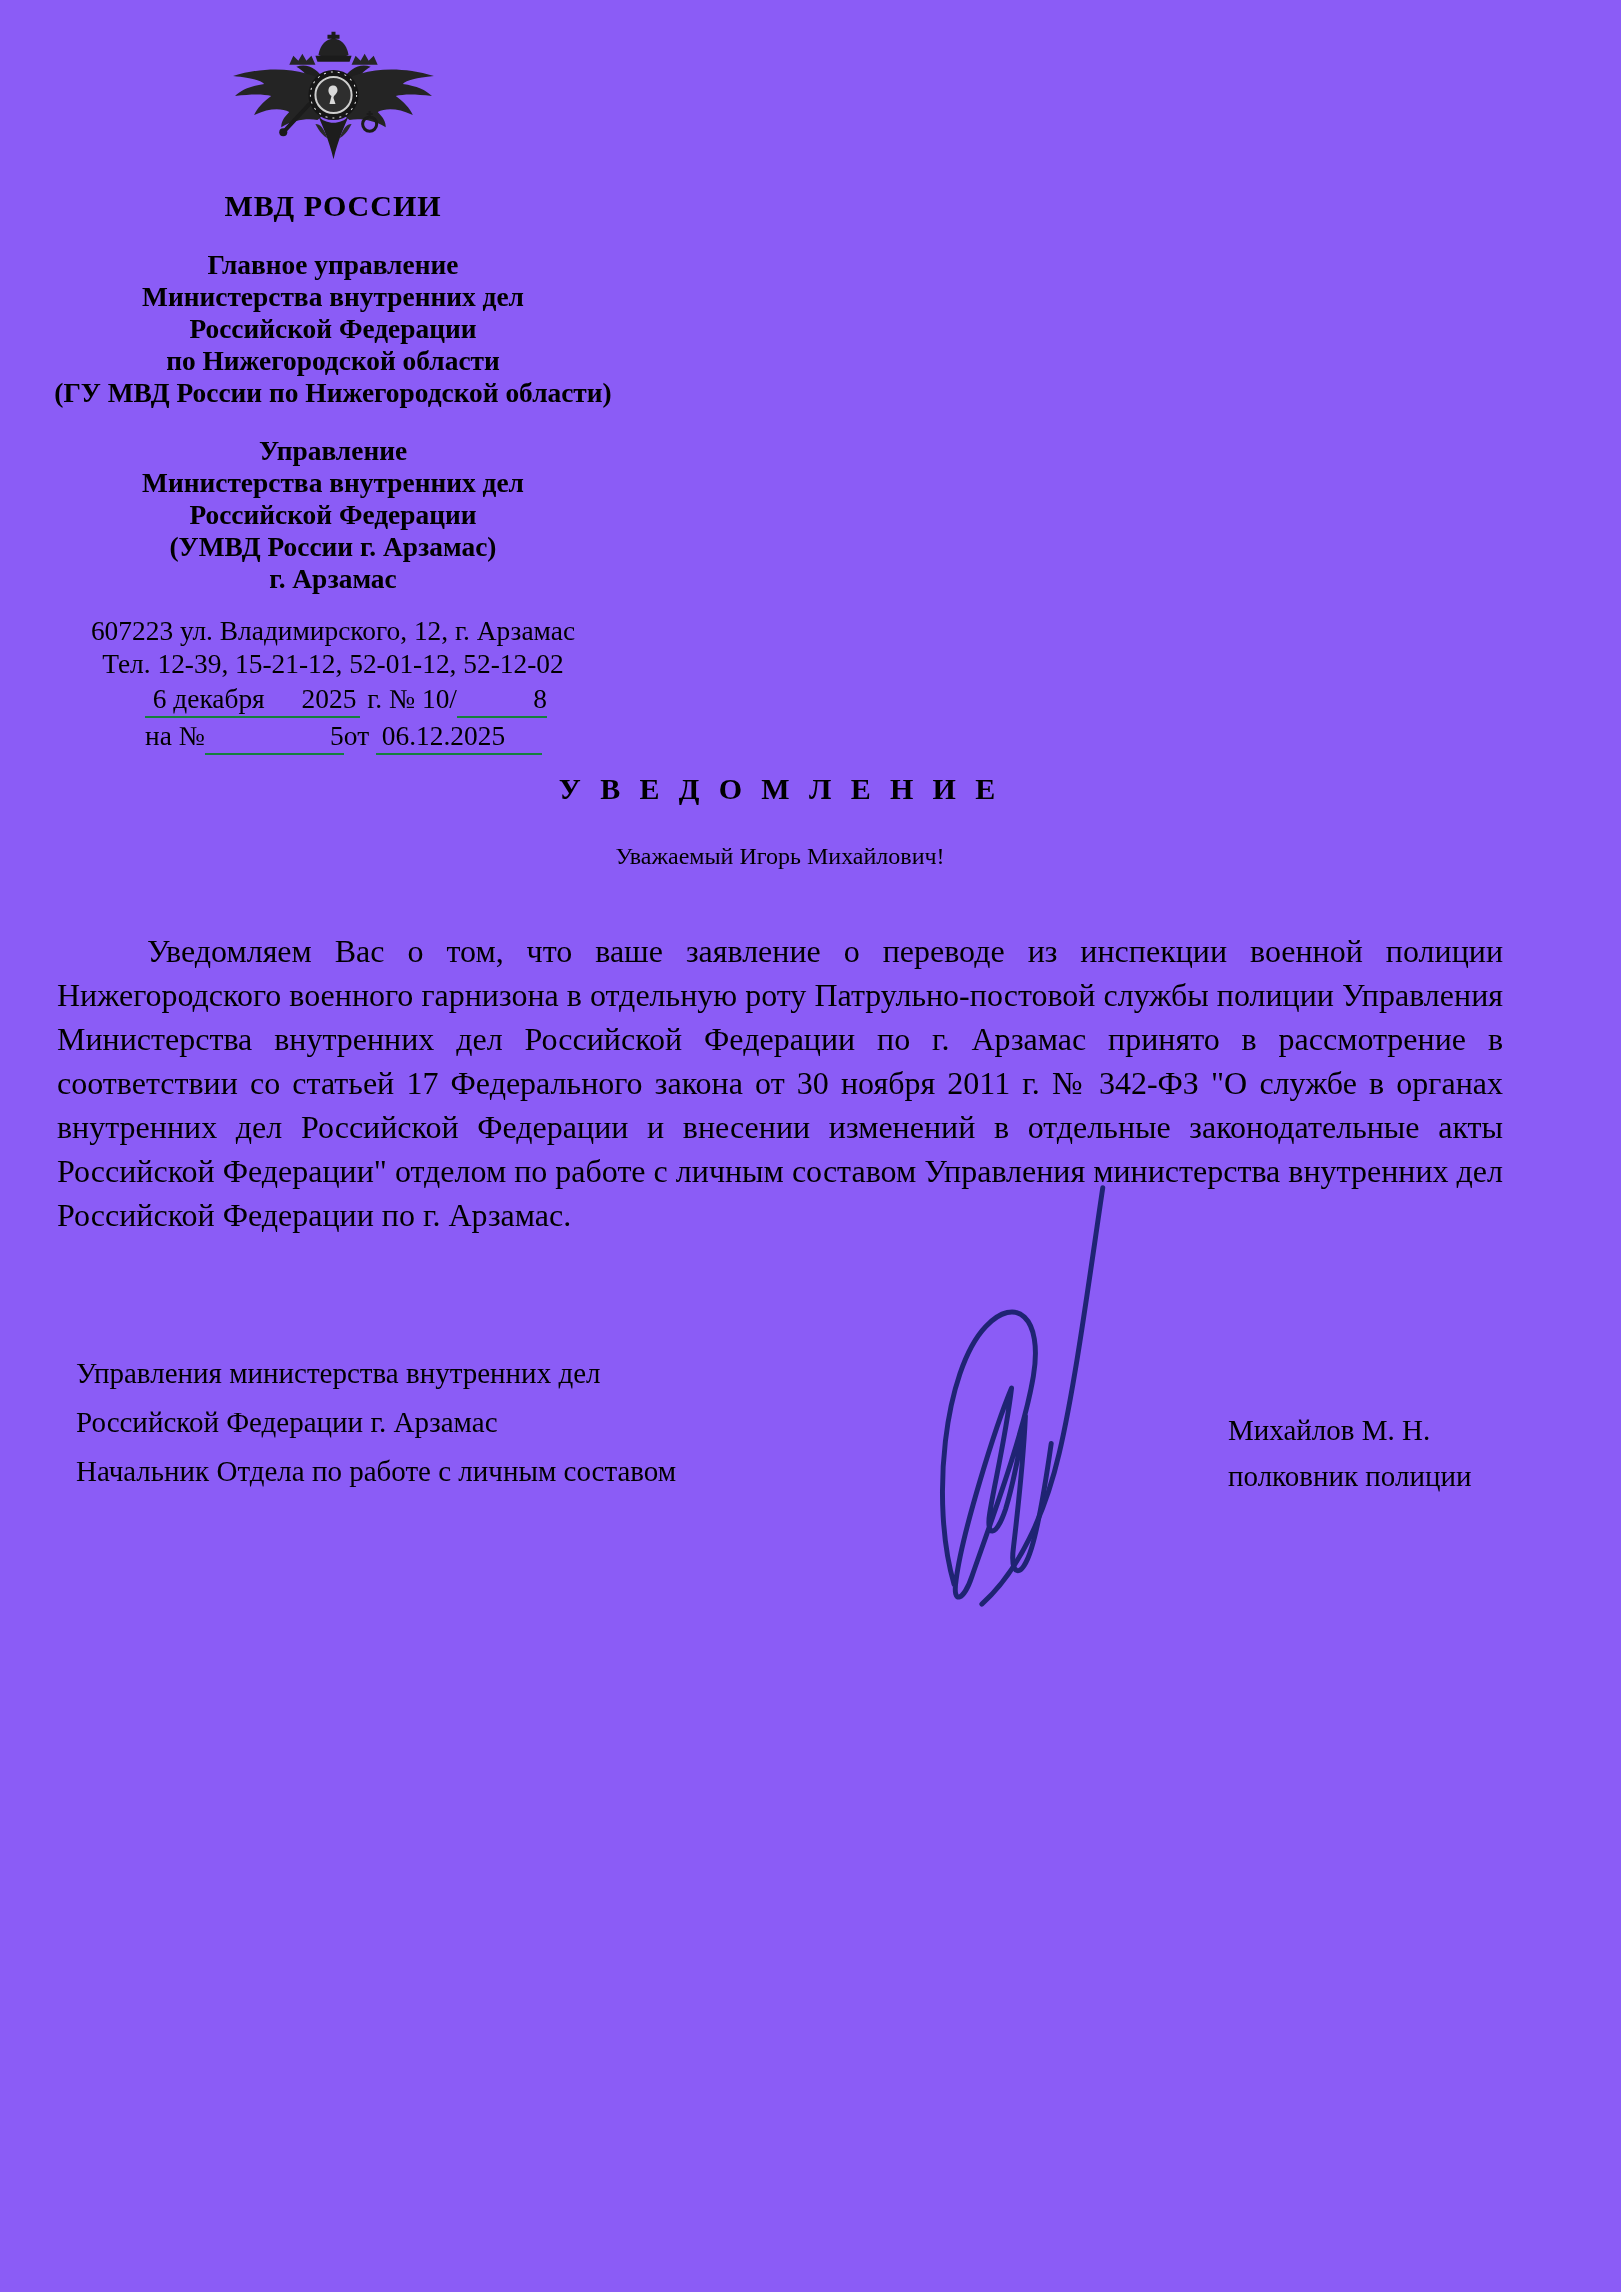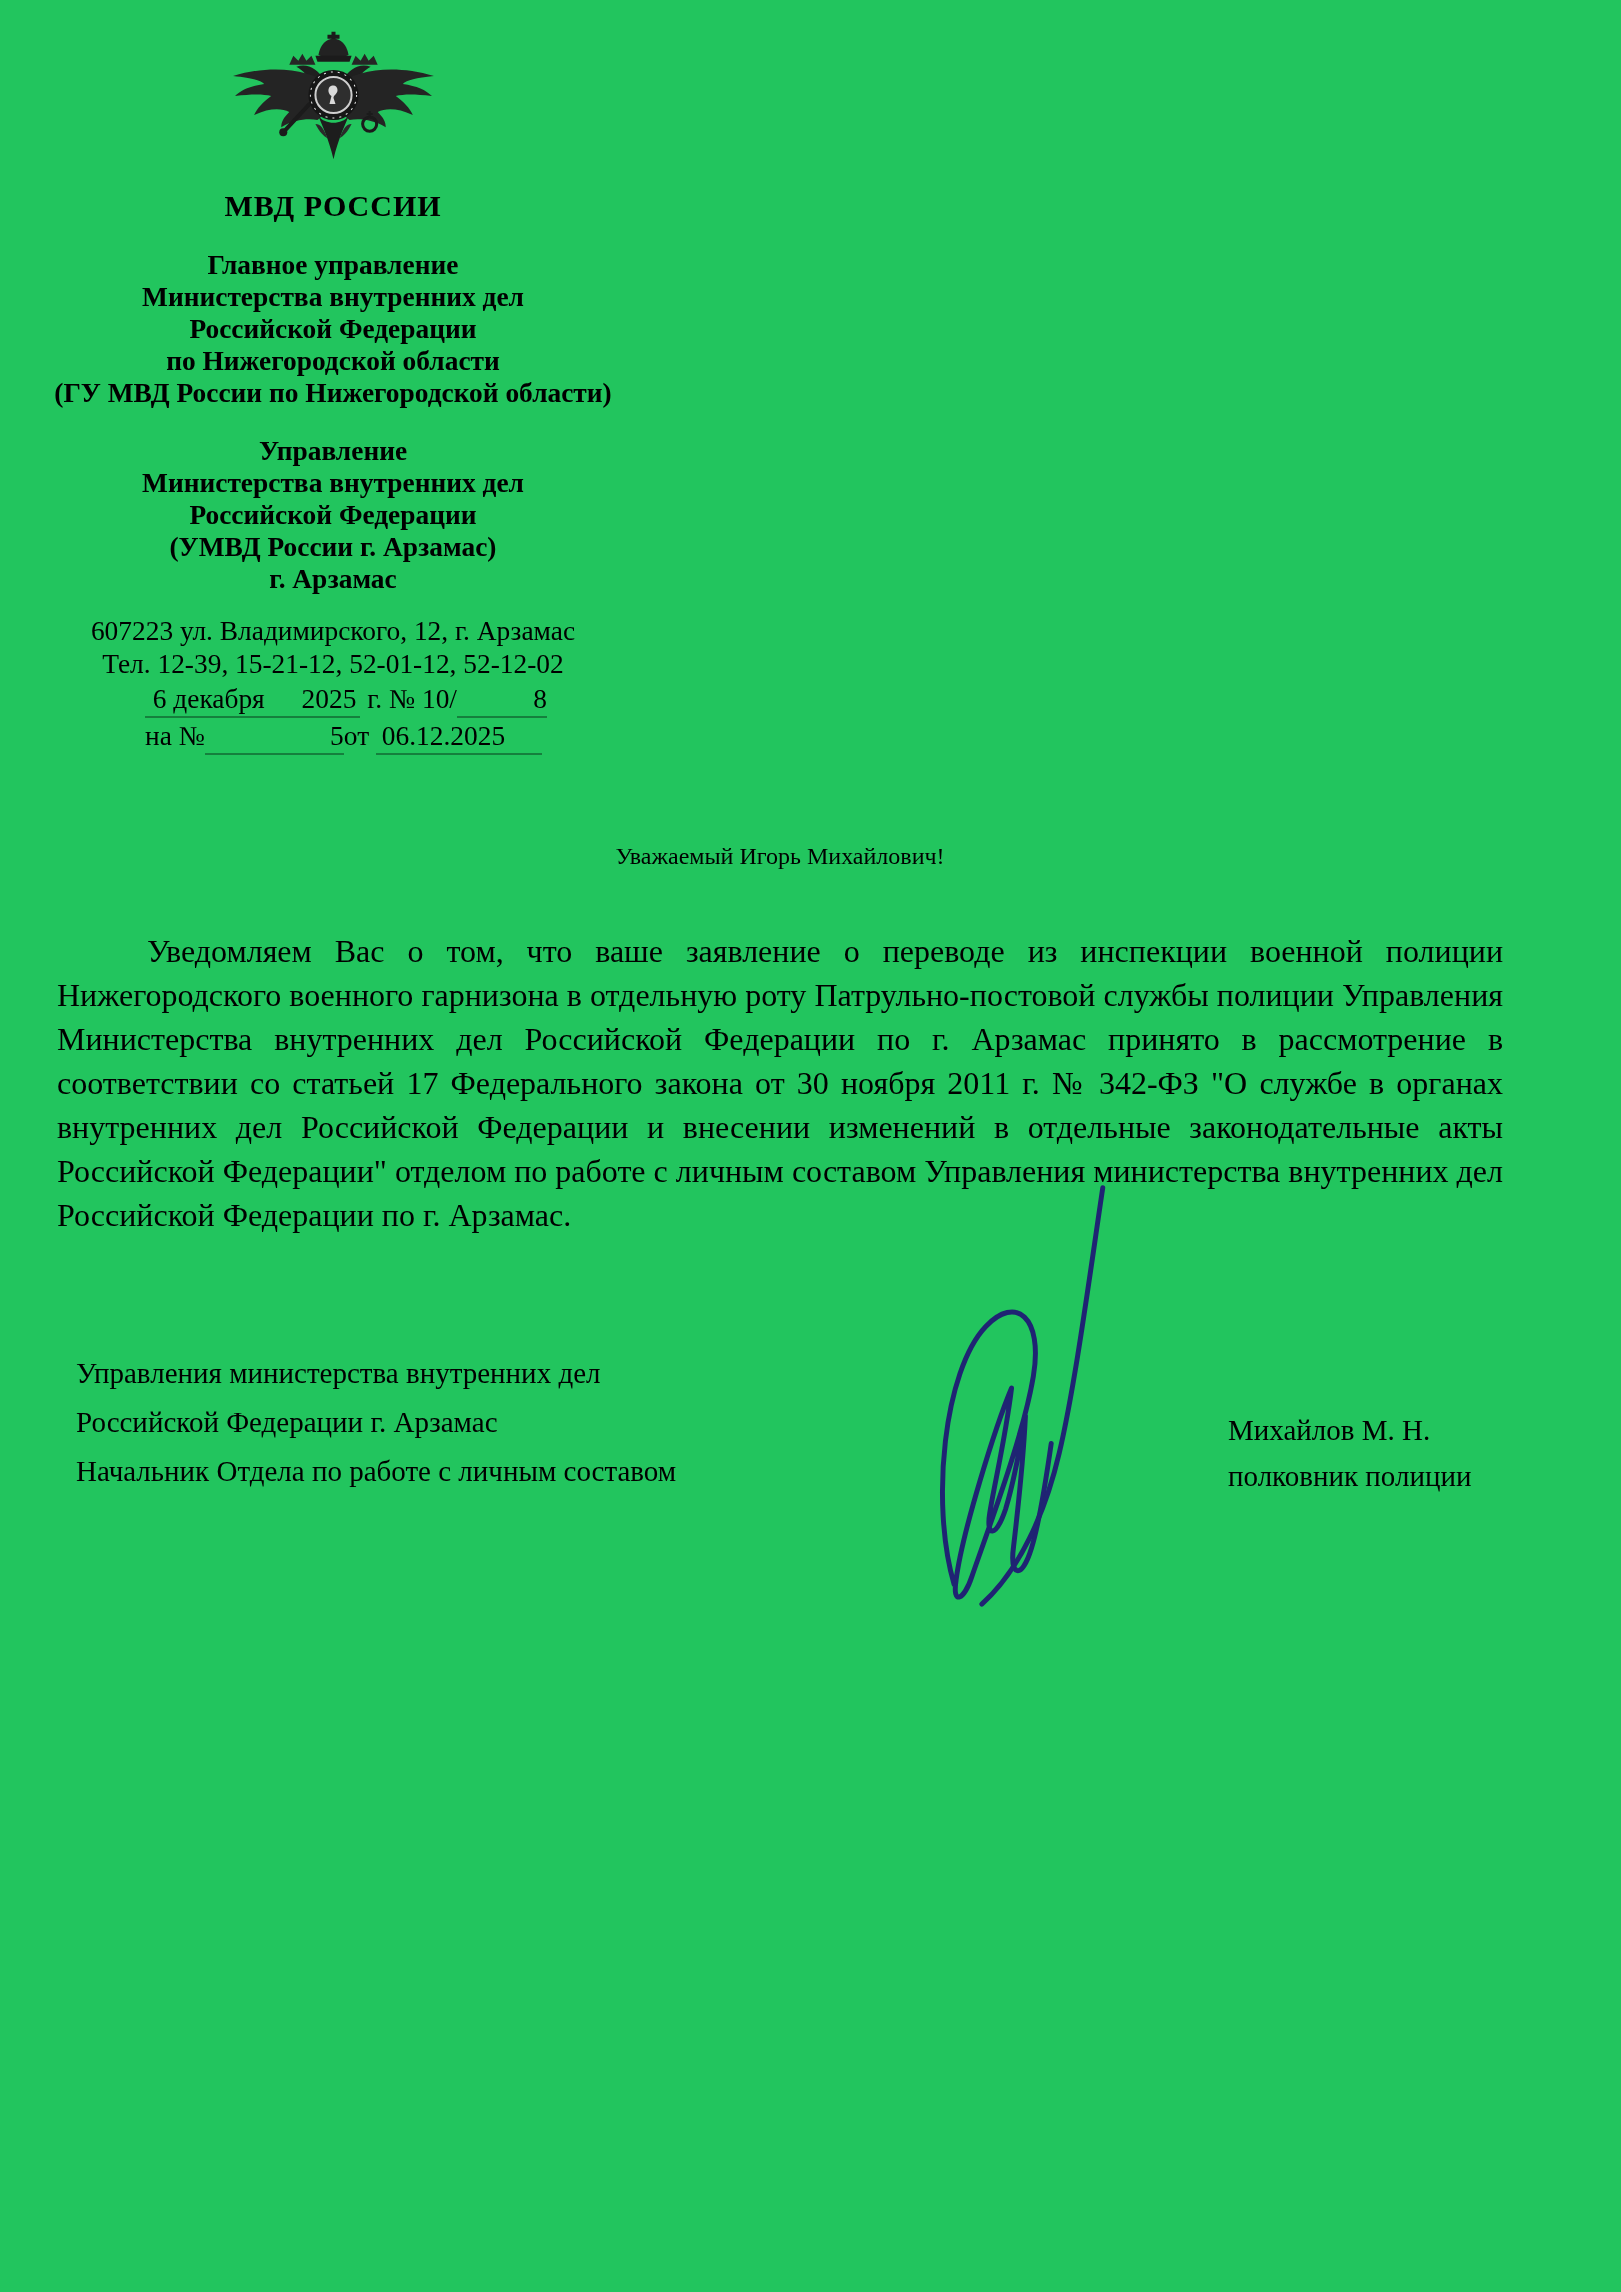--- a/index.html
+++ b/index.html
@@ -1,19 +1,19 @@
 <!DOCTYPE html>
 <html><head>
 <meta charset="utf-8">
 <style>
   html,body { margin:0; padding:0; background:#888; }
   .page {
     position:relative;
     width:1621px; height:2293px;
-    background:#22c55e;
+    background:#8b5cf6;
     font-family:"Liberation Serif", serif;
     color:#000;
     overflow:hidden;
   }
   
   .letterhead { position:absolute; left:29px; top:31px; width:608px; text-align:center; }
   .emblem-wrap { width:221px; height:132px; margin:0 auto; }
   .org-title { margin-top:25.5px; font-size:30px; font-weight:bold; letter-spacing:1px; }
   .lh-block { margin-top:26px; font-size:27.4px; font-weight:bold; line-height:32px; }
   .lh-addr { margin-top:20px; font-size:27.4px; line-height:33px; }
@@ -117,20 +117,21 @@
     <div class="reg-line">
       <span class="u u-daymonth">6 декабря</span><span class="u u-year">2025</span>&nbsp;<span>г. № 10/</span><span class="u u-num">8</span>
     </div>
 
     <div class="reg-line">
       <span>на №</span><span class="u u-ref">5</span><span>от</span>&nbsp;<span class="u u-refdate">06.12.2025</span>
     </div>
 
   </div>
 
+  <div class="doc-title">У В Е Д О М Л Е Н И Е</div>
 
   <div class="salutation">Уважаемый Игорь Михайлович!</div>
 
   <p class="body-text">Уведомляем Вас о том, что ваше заявление о переводе из инспекции военной полиции Нижегородского военного гарнизона в отдельную роту Патрульно-постовой службы полиции Управления Министерства внутренних дел Российской Федерации по г. Арзамас принято в рассмотрение в соответствии со статьей 17 Федерального закона от 30 ноября 2011 г. № 342-ФЗ "О службе в органах внутренних дел Российской Федерации и внесении изменений в отдельные законодательные акты Российской Федерации" отделом по работе с личным составом Управления министерства внутренних дел Российской Федерации по г. Арзамас.</p>
 
   <div class="sig-left">
     <div>Управления министерства внутренних дел</div>
     <div>Российской Федерации г. Арзамас</div>
     <div>Начальник Отдела по работе с личным составом</div>
   </div>

